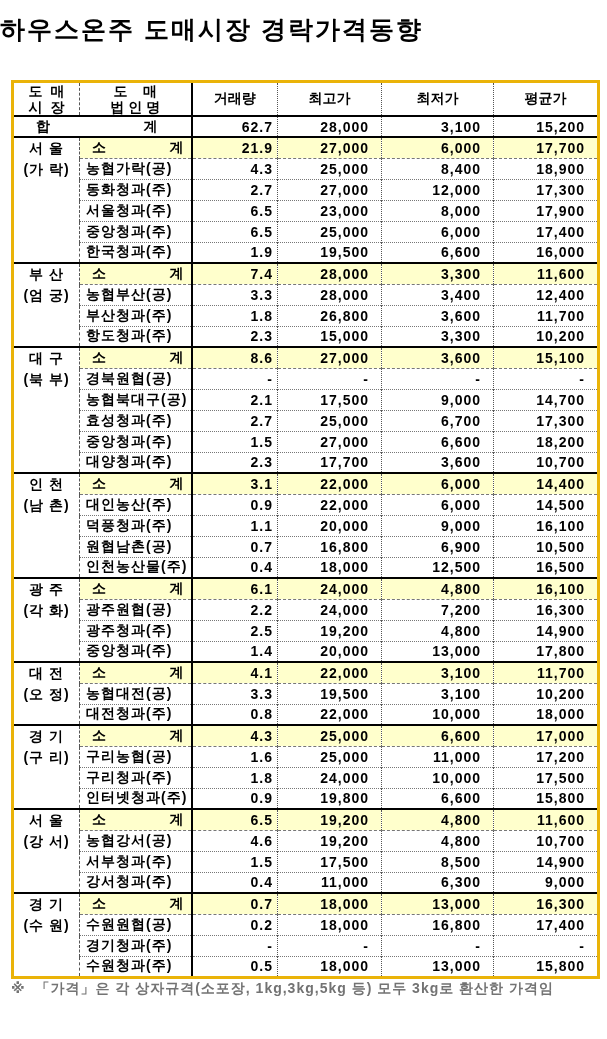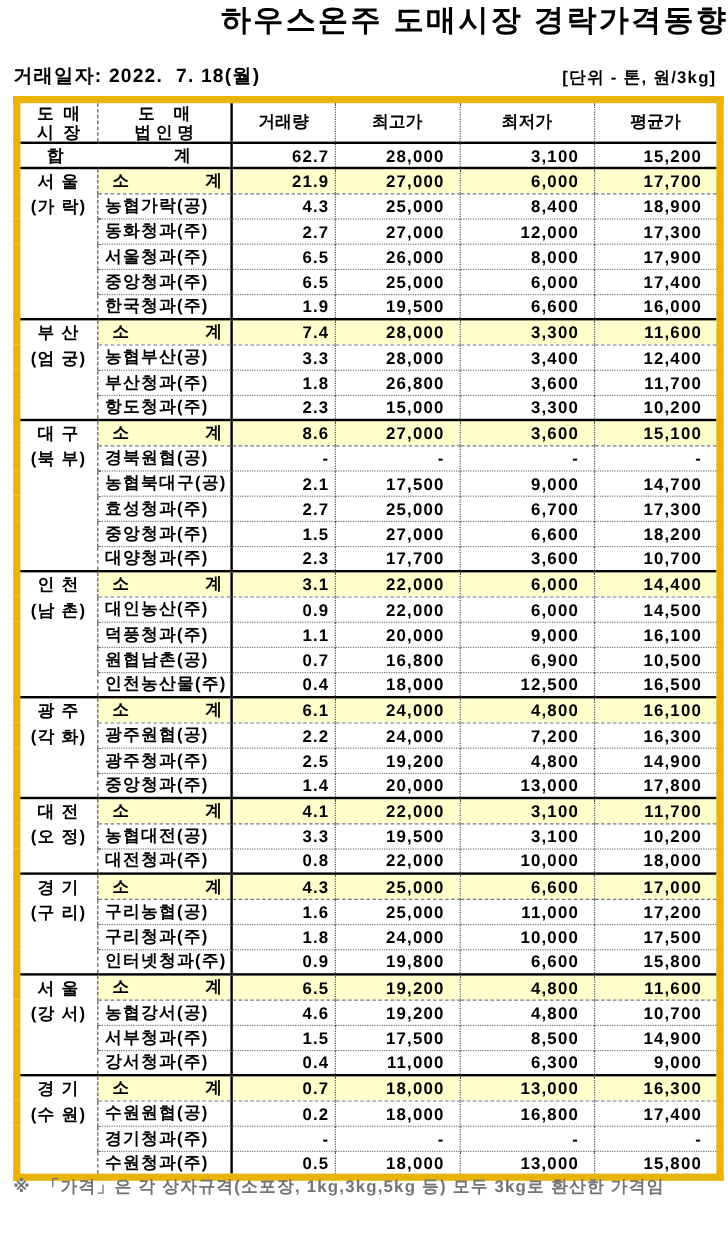--- a/index.html
+++ b/index.html
@@ -6,34 +6,34 @@
   html, body { width: 607px; height: 1039px; background: #ffffff; overflow: hidden; }
   body {
     font-family: "Liberation Sans", "DejaVu Sans", sans-serif;
     font-weight: bold;
     color: #000000;
     position: relative;
   }
   .page { position: relative; width: 607px; height: 1039px; }
 
   .title {
-    position: absolute; top: 0; left: 0; width: 607px;
-    text-align: right; font-size: 25px; letter-spacing: 2px;
+    position: absolute; top: 13px; left: 0; width: 607px;
+    text-align: left; font-size: 25px; letter-spacing: 2px;
   }
   .meta-row {
     position: absolute; top: 53px; left: 11px; width: 586px;
     display: flex; justify-content: space-between; align-items: flex-end;
   }
   .meta-date { font-size: 16px; letter-spacing: 1px; white-space: pre; }
   .meta-unit { font-size: 14px; letter-spacing: 1px; white-space: pre; }
 
   table.price {
     position: absolute; top: 80px; left: 11px; width: 586px;
     border-collapse: collapse; table-layout: fixed;
-    border: 6px solid #eab308;
+    border: 3px solid #eab308;
   }
   thead tr { height: 33px; }
   th {
     font-size: 14px; padding: 0; vertical-align: middle;
     border-bottom: 2px solid #000; background: #fff;
   }
   .h2line { line-height: 16px; white-space: pre; text-align: center; }
 
   tbody td {
     height: 21px; font-size: 14px; padding: 0;
@@ -70,24 +70,20 @@
     font-size: 16px; line-height: 24px; letter-spacing: 0.5px;
   }
 </style>
 </head>
 <body>
 
 <div class="page">
 
   <div class="title">하우스온주 도매시장 경락가격동향</div>
 
-  <div class="meta-row">
-    <span class="meta-date">거래일자: 2022.  7. 18(월)</span>
-    <span class="meta-unit">[단위 - 톤, 원/3kg]</span>
-  </div>
 
   <table class="price">
     <colgroup>
       <col style="width:67px">
         <col style="width:112px">
         <col style="width:86px">
       <col style="width:104px">
         <col style="width:112px">
         <col style="width:105px">
     </colgroup>
@@ -143,21 +139,21 @@
         <tr class="in-section">
           <td class="corp bl-dash">동화청과(주)</td>
           <td class="num vol bl-solid">2.7</td>
           <td class="num bl-dot">27,000</td>
           <td class="num bl-dot">12,000</td>
           <td class="num bl-dot">17,300</td>
         </tr>
         <tr class="in-section">
           <td class="corp bl-dash">서울청과(주)</td>
           <td class="num vol bl-solid">6.5</td>
-          <td class="num bl-dot">26,000</td>
+          <td class="num bl-dot">23,000</td>
           <td class="num bl-dot">8,000</td>
           <td class="num bl-dot">17,900</td>
         </tr>
         <tr class="in-section">
           <td class="corp bl-dash">중앙청과(주)</td>
           <td class="num vol bl-solid">6.5</td>
           <td class="num bl-dot">25,000</td>
           <td class="num bl-dot">6,000</td>
           <td class="num bl-dot">17,400</td>
         </tr>

